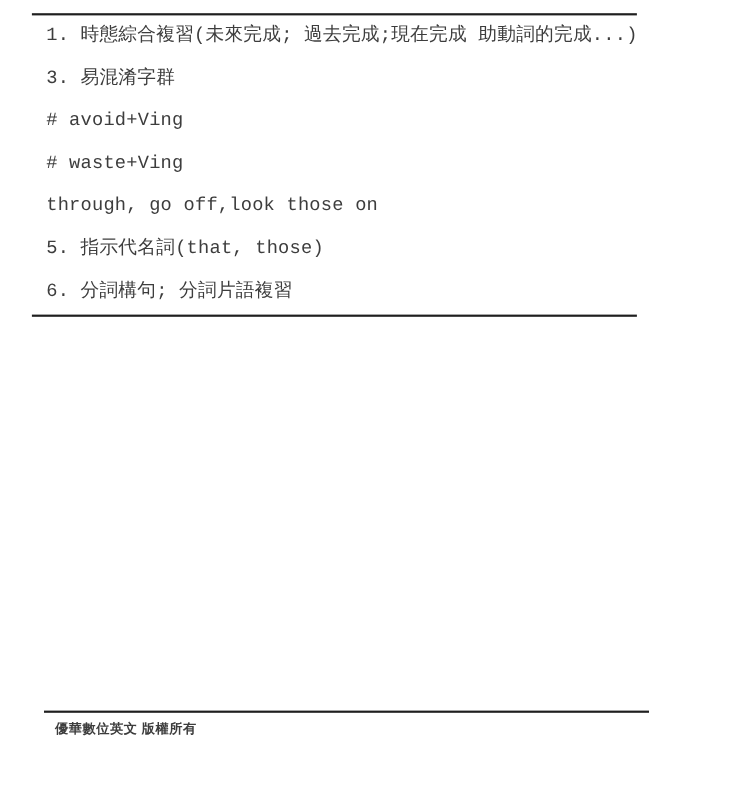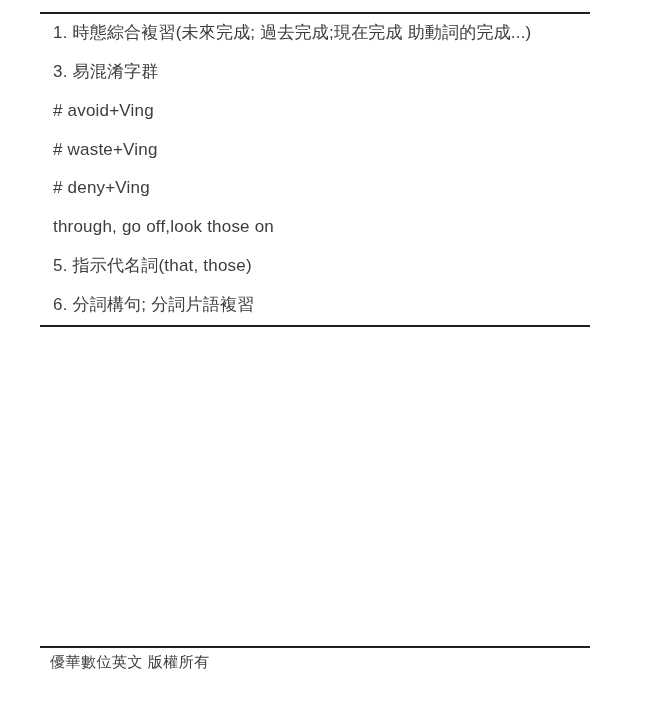--- a/index.html
+++ b/index.html
@@ -10,63 +10,64 @@
   .page {
     position: relative;
     width: 665px;
     height: 720px;
     background: var(--page-bg, #ffffff);
     font-family: "Liberation Sans", sans-serif;
     overflow: hidden;
   }
   .content {
     position: absolute;
-    left: 40px;
+    left: 29px;
     top: 12px;
     width: 550px;
     border-top: 2px solid var(--rule-color, #1f1f1f);
     border-bottom: 2px solid var(--rule-color, #1f1f1f);
     box-sizing: content-box;
+    font-family: Liberation Mono, monospace;
   }
   .line {
     padding-left: 13px;
     line-height: 38.85px;
     font-size: 17px;
     color: var(--text-color, #3d3d3d);
     white-space: nowrap;
     letter-spacing: 0.2px;
   }
   .footer {
     position: absolute;
     left: 40px;
     top: 646px;
     width: 550px;
     border-top: 2px solid var(--rule-color, #1f1f1f);
   }
   .footer-text {
     padding-left: 10px;
     padding-top: 3px;
-    font-size: 15px;
+    font-size: 12px;
     line-height: 22px;
     color: var(--text-color, #3d3d3d);
     white-space: nowrap;
     letter-spacing: 0.5px;
+    font-weight: bold;
   }
 </style>
 </head>
 <body>
 
 <div class="page" style="--page-bg: #ffffff; --text-color: #3d3d3d; --rule-color: #1f1f1f;">
 
   <div class="content">
     <div class="line">1. 時態綜合複習(未來完成; 過去完成;現在完成 助動詞的完成...)</div>
     <div class="line">3. 易混淆字群</div>
     <div class="line"># avoid+Ving</div>
     <div class="line"># waste+Ving</div>
-    <div class="line"># deny+Ving</div>
     <div class="line">through, go off,look those on</div>
     <div class="line">5. 指示代名詞(that, those)</div>
     <div class="line">6. 分詞構句; 分詞片語複習</div>
   </div>
 
   <div class="footer">
     <div class="footer-text">優華數位英文 版權所有</div>
   </div>
 
 </div>

